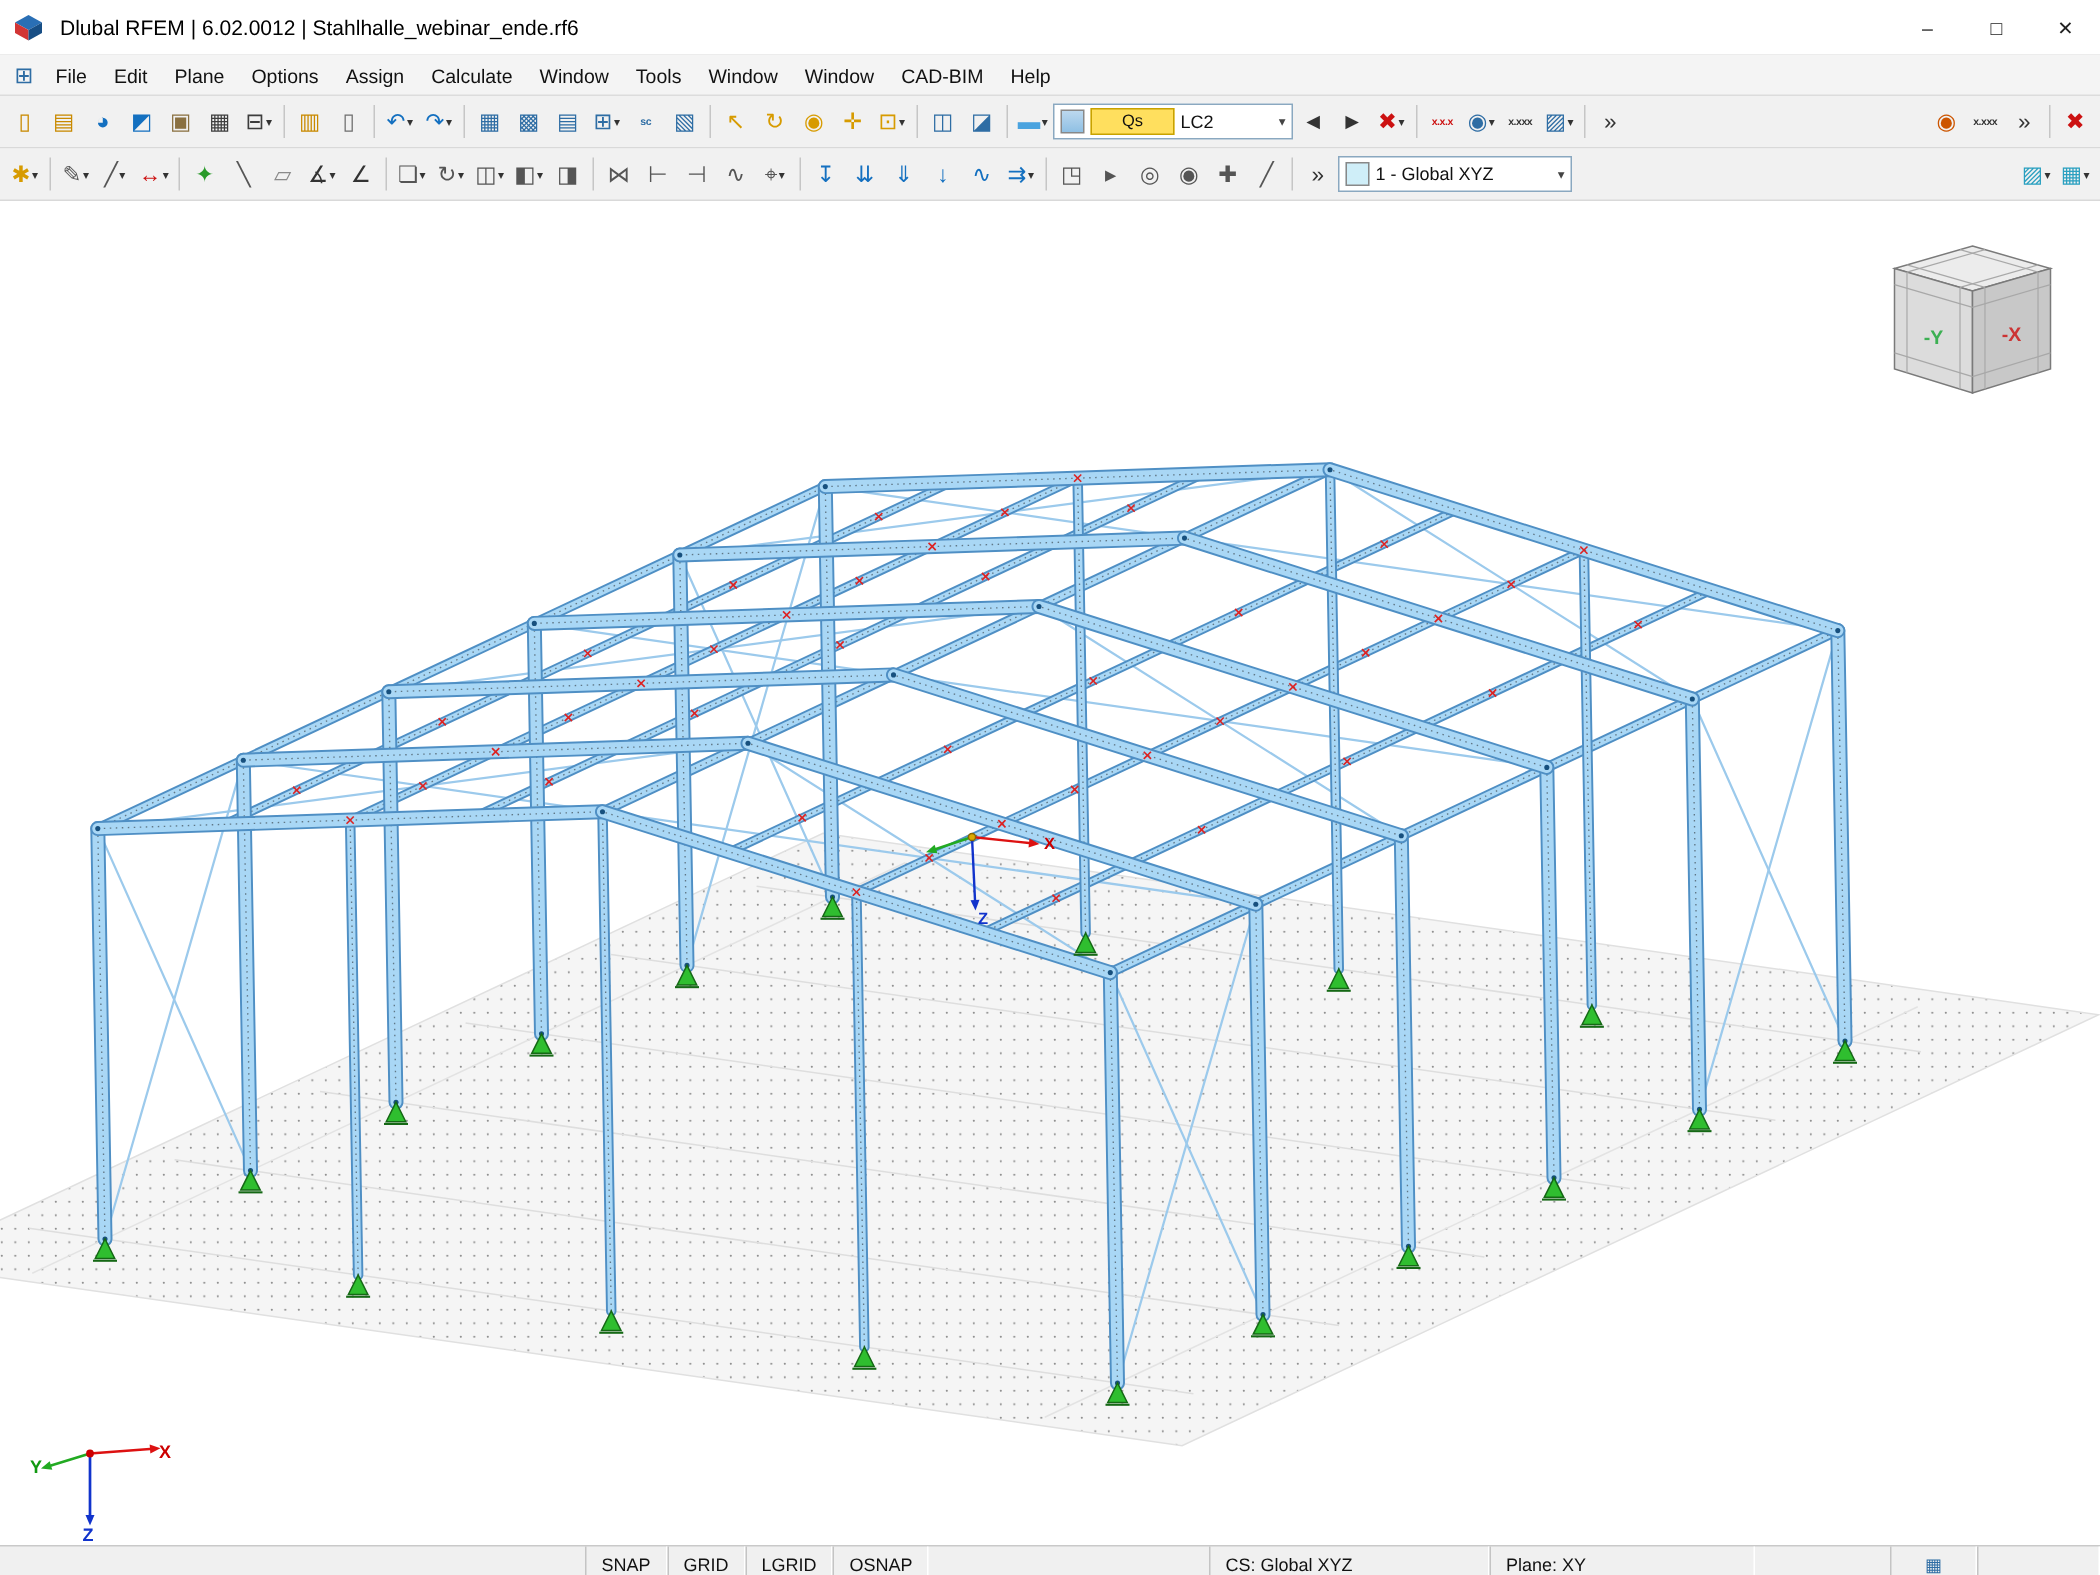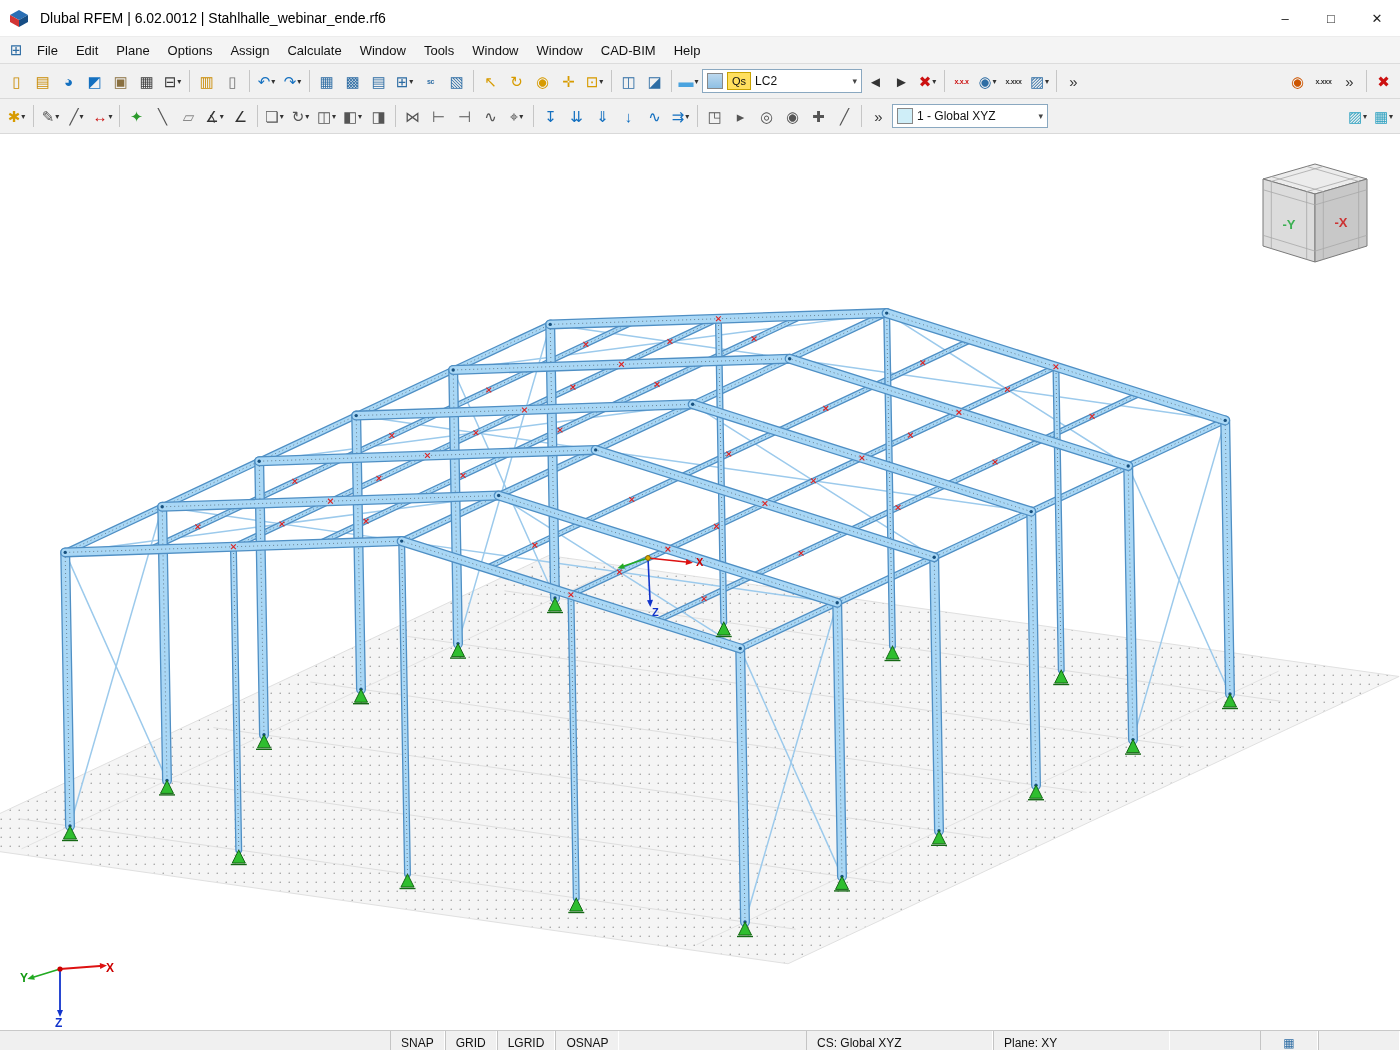--- a/index.html
+++ b/index.html
@@ -33,21 +33,21 @@
   .tb-spacer{flex:1;}
   .combo{display:flex;align-items:center;background:#fff;border:1px solid #8aa8c0;
          height:22px;padding:0 4px;gap:4px;font-size:12px;}
   .combo.lc{width:150px;}
   .combo.cs{width:146px;}
   .combo-text{white-space:nowrap;}
   .swatch{width:14px;height:14px;border:1px solid #888;flex:0 0 auto;
           background:linear-gradient(#bcd8ee,#8fc0e4);}
   .swatch.cyan{background:#cfeef8;}
   .tag-qs{background:#ffdf5e;border:1px solid #c8a200;font-size:11px;
-          padding:0 4px;height:16px;line-height:16px;}
+          padding:0 20px;height:16px;line-height:16px;}
   .dd-arrow{font-size:9px;color:#444;margin-left:auto;}
   
   .viewport{position:relative;height:896px;background:#ffffff;overflow:hidden;}
   svg text{font-family:"Liberation Sans",sans-serif;}
   
   .statusbar{height:24px;display:flex;align-items:stretch;background:#f0f0f0;
              border-top:1px solid #c9c9c9;font-size:12px;}
   .sb-cell{display:flex;align-items:center;justify-content:center;padding:0 10px;
            border-left:1px solid #c4c4c4;border-right:1px solid #ffffff;white-space:nowrap;}
   .sb-lead{width:390px;flex:0 0 auto;}

